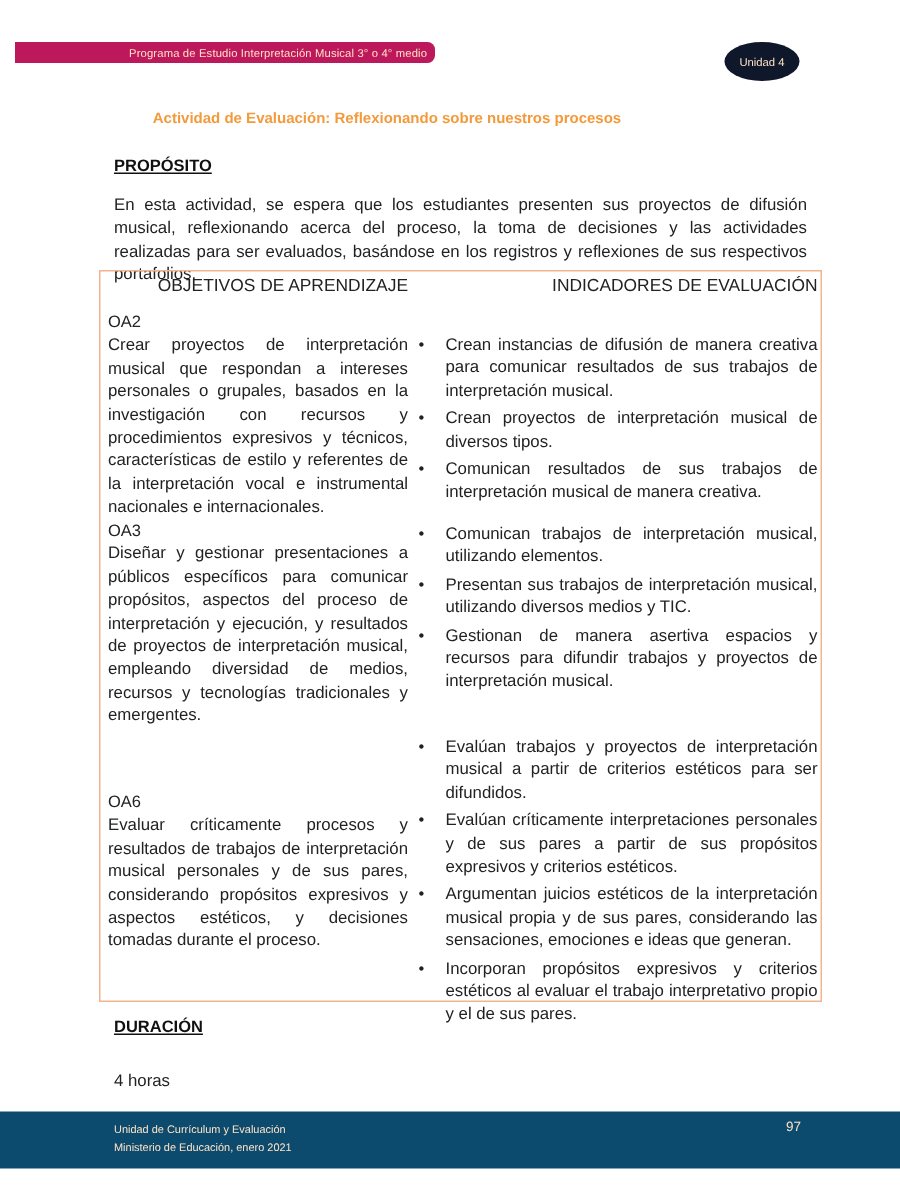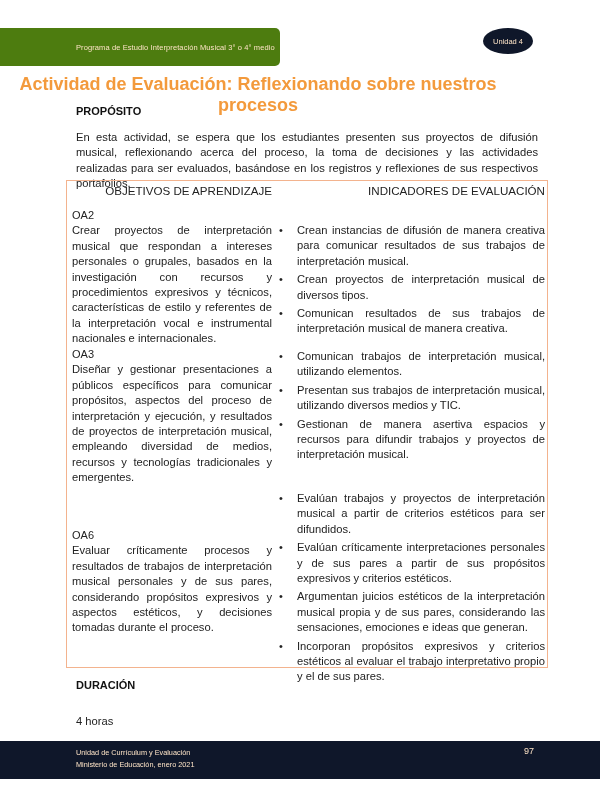--- a/index.html
+++ b/index.html
@@ -1,39 +1,39 @@
 <!DOCTYPE html>
 <html><head>
   <meta charset="utf-8">
   <style>
     * { box-sizing: border-box; margin: 0; padding: 0; }
     html, body { width: 600px; height: 800px; background: #ffffff; overflow: hidden; }
     body { position: relative; font-family: "Liberation Sans", sans-serif; color: #222; }
 
     .hdr-bar {
-      position: absolute; left: 0; top: 28px; width: 280px; height: 38px;
-      background: #4d7c0f; border-radius: 0 5px 5px 0;
+      position: absolute; left: 10px; top: 28px; width: 280px; height: 14px;
+      background: #be185d; border-radius: 0 5px 5px 0;
       display: flex; align-items: center;
     }
     .hdr-bar span {
       margin-left: 76px; font-size: 7.5px; color: #fde3c6; letter-spacing: 0.1px;
     }
     .unit-pill {
       position: absolute; left: 483px; top: 28px; width: 50px; height: 26px;
       background: #0f172a; border-radius: 50%;
       display: flex; align-items: center; justify-content: center;
       font-size: 7.5px; color: #fde3c6;
     }
     .title {
       position: absolute; left: 0; top: 74px; width: 516px; text-align: center;
-      font-size: 18px; font-weight: bold; color: #f39a3c;
+      font-size: 10px; font-weight: bold; color: #f39a3c;
       font-family: "Liberation Sans", sans-serif;
     }
     .section-label {
-      position: absolute; left: 76px; font-size: 11px; font-weight: bold; color: #111;
+      position: absolute; left: 76px; font-size: 11px; font-weight: bold; color: #111; text-decoration: underline;
     }
     .para {
       position: absolute; left: 76px; width: 462px;
       font-size: 11.2px; line-height: 15.3px; color: #222; text-align: justify;
     }
     .box {
       position: absolute; left: 66px; top: 180px; width: 482px; height: 488px;
       border: 1.2px solid #f3b38e;
     }
     .col-left { position: absolute; left: 5px; width: 200px; }
@@ -45,21 +45,21 @@
     ul.ind li {
       position: relative; padding-left: 22px;
       font-size: 11.2px; line-height: 15.4px; color: #222; text-align: justify;
       margin-bottom: 3px;
     }
     ul.ind li .bul {
       position: absolute; left: 4px; top: 0; font-size: 11px;
     }
     .footer {
       position: absolute; left: 0; top: 741px; width: 600px; height: 38px;
-      background: #0f172a;
+      background: #0c4a6e;
     }
     .footer .f1, .footer .f2 {
       position: absolute; left: 76px; font-size: 7.3px; color: #fde3c6;
     }
     .footer .f1 { top: 7px; }
     .footer .f2 { top: 19px; }
     .footer .pg {
       position: absolute; left: 524px; top: 5px; font-size: 9px; color: #fde3c6;
     }
   </style>

